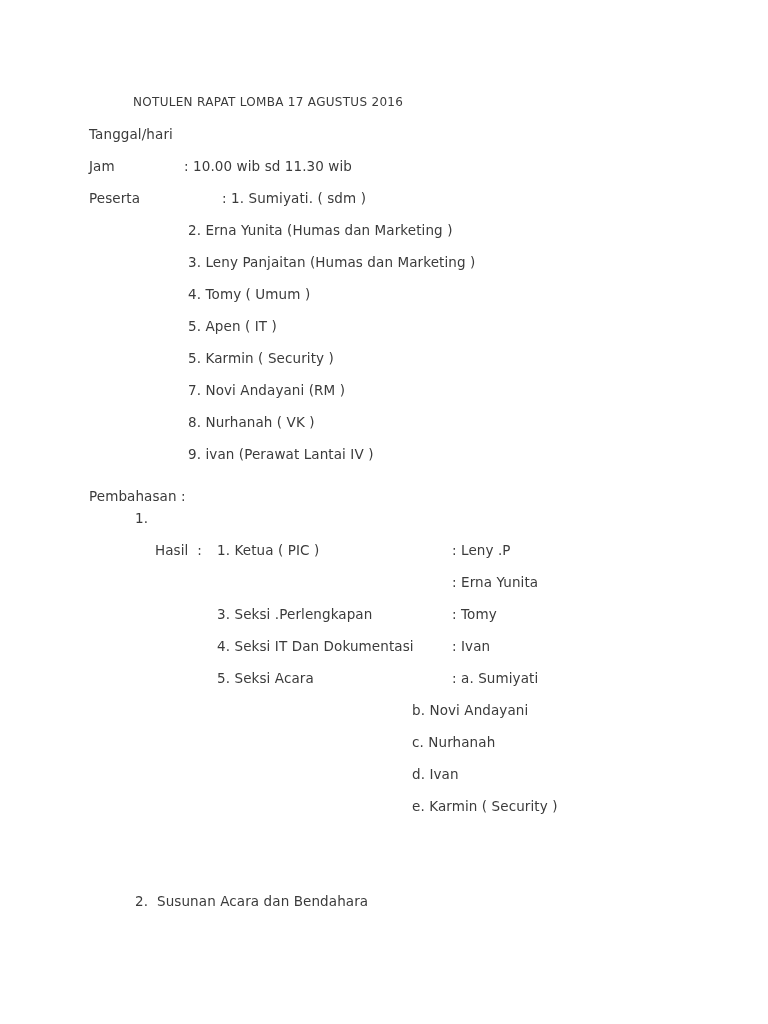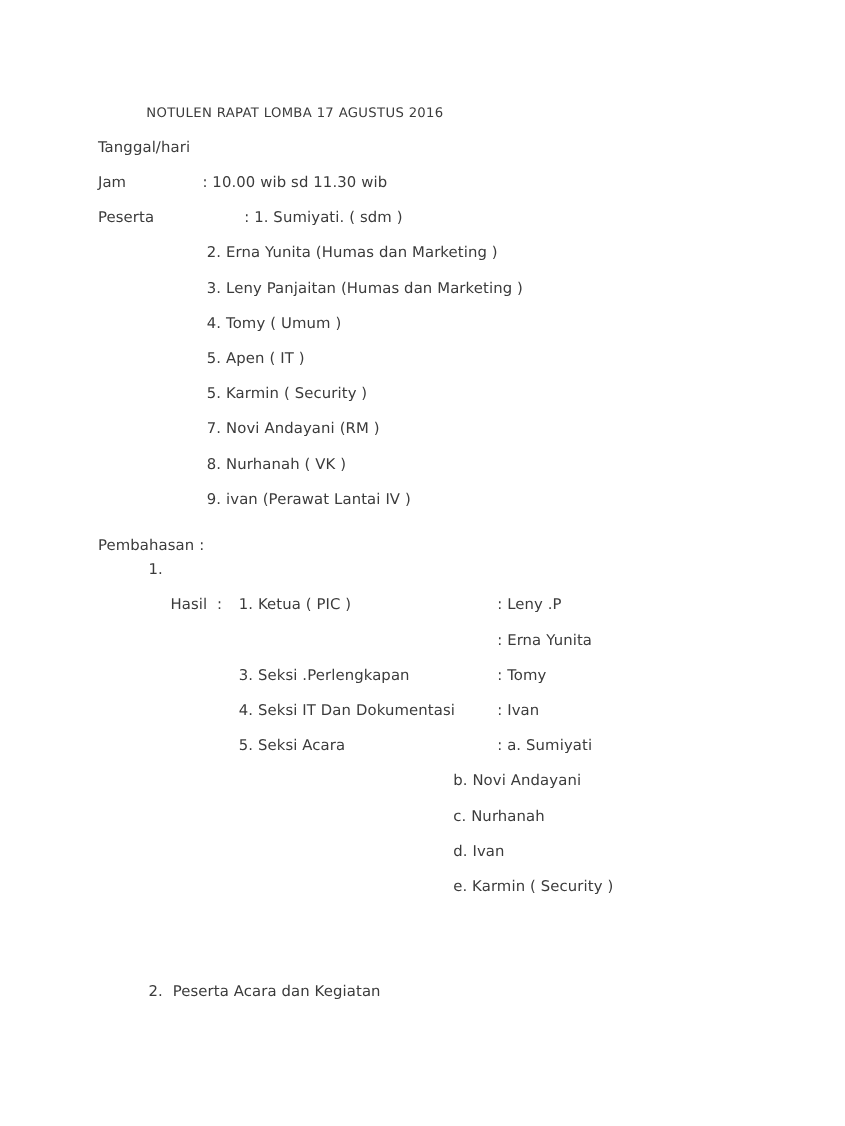--- a/index.html
+++ b/index.html
@@ -77,15 +77,15 @@
 
   <div class="line" style="left:217px; top:669px;text-align:right;">5. Seksi Acara</div>
   <div class="line" style="left:452px; top:669px;">: a. Sumiyati</div>
 
   <div class="line" style="left:412px; top:701px;">b. Novi Andayani</div>
   <div class="line" style="left:412px; top:711px;margin-top:22px;">c. Nurhanah</div>
   <div class="line" style="left:412px; top:765px;">d. Ivan</div>
   <div class="line" style="left:412px; top:797px;">e. Karmin ( Security )</div>
 
   <div class="line" style="left:135px; top:892px;">2.</div>
-  <div class="line" style="left:157px; top:892px;">Peserta Acara dan Kegiatan</div>
+  <div class="line" style="left:157px; top:892px;">Susunan Acara dan Bendahara</div>
 
 </div>
 
 </body></html>

